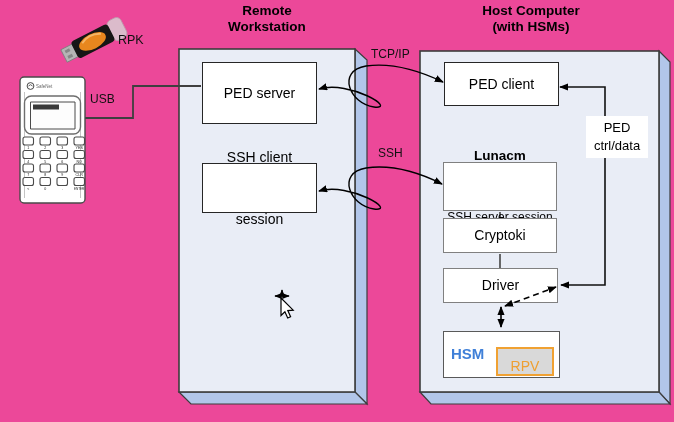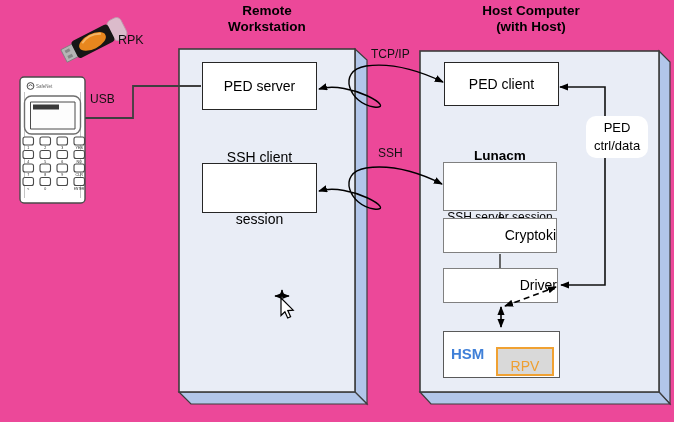--- a/index.html
+++ b/index.html
@@ -6,30 +6,30 @@
   body{font-family:"Liberation Sans", sans-serif;}
   #stage{position:relative;width:674px;height:422px;background:#ec4899;overflow:hidden;}
   #stage svg text{font-family:"Liberation Sans", sans-serif;}
   .layer{position:absolute;left:0;top:0;width:674px;height:422px;}
   .overlay{pointer-events:none;}
   .abs{position:absolute;box-sizing:border-box;}
   .title{font-weight:bold;font-size:13.5px;line-height:1.18;color:#000;text-align:center;}
   .conn-label{font-size:12px;color:#111;}
   .wbox{background:#fff;border:1.5px solid #262626;display:flex;align-items:center;justify-content:center;
         font-size:14px;color:#000;text-align:center;line-height:1.3;}
-  .gbox{border:1.5px solid #808080;justify-content:flex-end;}
+  .gbox{border:1.5px solid #808080;}
   .lunacm-title{font-weight:bold;font-size:13.5px;}
   .lunacm-sub{font-size:12px;margin-top:1px;}
   .hsm-box{background:#fff;border:1.5px solid #595959;}
   .hsm-label{position:absolute;left:7px;top:13px;font-weight:bold;font-size:15px;color:#4080D8;}
   .rpv-box{position:absolute;left:52px;top:15px;width:58px;height:29px;background:#D9D9D9;
            border:2px solid #F0A132;display:flex;align-items:flex-end;justify-content:center;
            font-weight:normal;font-size:14px;color:#EF9F30;box-sizing:border-box;}
   .pedctrl{background:#fff;display:flex;flex-direction:column;align-items:center;justify-content:center;
-           font-size:13px;line-height:1.35;color:#000;border-radius:10px;}
+           font-size:13px;line-height:1.35;color:#000;}
   .col{display:flex;flex-direction:column;align-items:center;justify-content:center;gap:44px;}
 </style>
 </head>
 <body>
 
 <div id="stage">
 
   <svg class="layer" viewBox="0 0 674 422">
     <defs>
       <marker id="ah1" viewBox="0 0 10 8" refX="9" refY="4" markerWidth="9" markerHeight="7.2" orient="auto-start-reverse" markerUnits="userSpaceOnUse">
@@ -122,29 +122,29 @@
     </g>
   </svg>
 
   <div class="abs title" style="left:190px;top:3px;width:154px;">
     <div>Remote</div>
     <div>Workstation</div>
   </div>
 
   <div class="abs title" style="left:454px;top:3px;width:154px;">
     <div>Host Computer</div>
-    <div>(with Host)</div>
+    <div>(with HSMs)</div>
   </div>
 
   <div class="abs conn-label" style="left:371px;top:47px;">TCP/IP</div>
   <div class="abs conn-label" style="left:378px;top:146px;">SSH</div>
   <div class="abs conn-label" style="left:90px;top:92px;text-align:center;">USB</div>
   <div class="abs conn-label" style="left:118px;top:33px;font-size:12.5px;">RPK</div>
 
-  <div class="abs wbox" style="left:202px;top:62px;width:115px;height:48px;">
+  <div class="abs wbox" style="left:202px;top:62px;width:115px;height:62px;">
     <span>PED server</span>
   </div>
 
   <div class="abs wbox col" style="left:202px;top:163px;width:115px;height:50px;">
     <div>SSH client</div>
     <div>session</div>
   </div>
 
   <div class="abs wbox" style="left:444px;top:62px;width:115px;height:44px;">
     <span>PED client</span>

